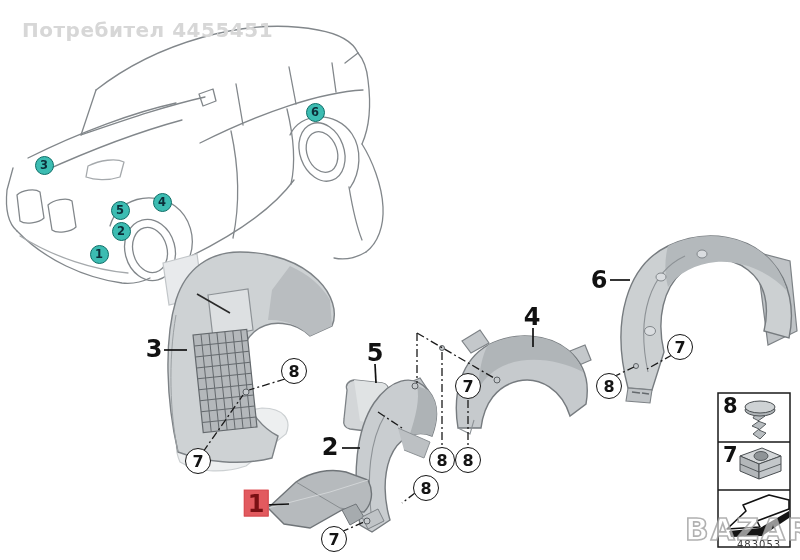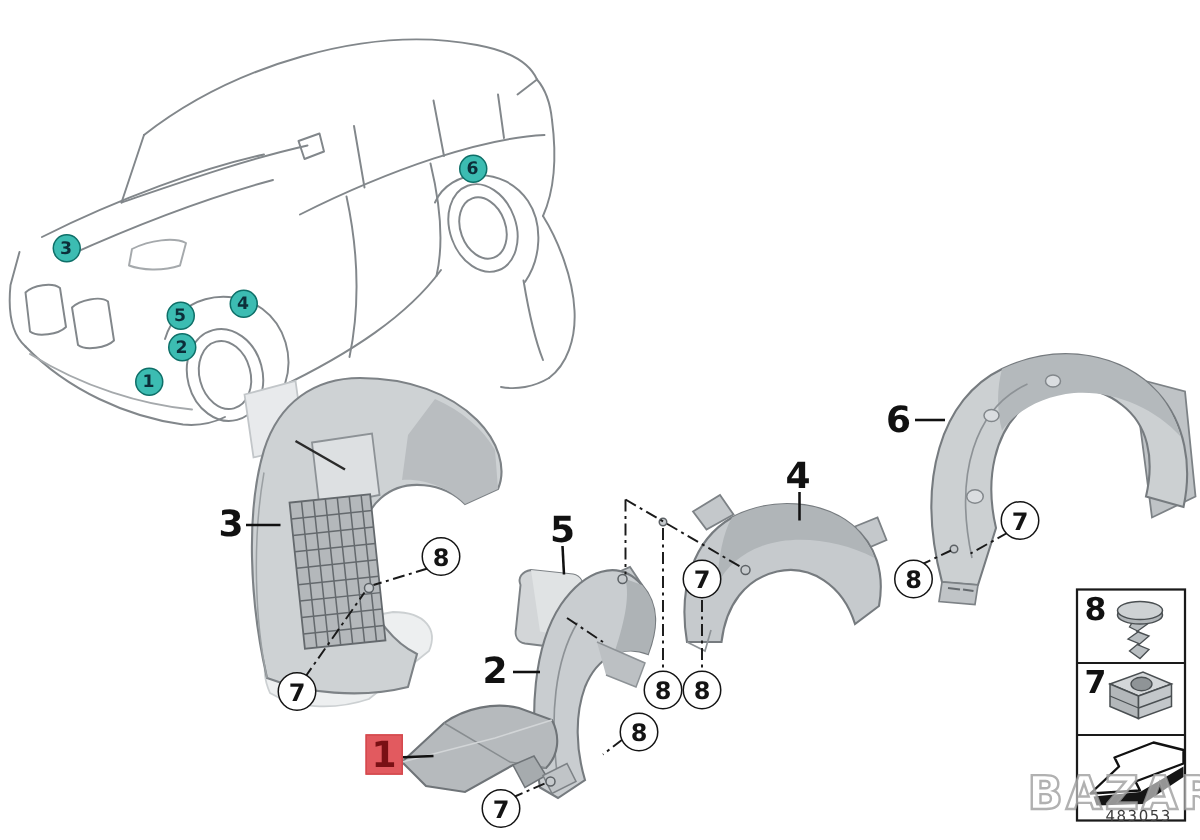--- a/index.html
+++ b/index.html
@@ -198,20 +198,21 @@
         <path d="M 759,464 L 781,456 L 781,471 L 759,479 Z" fill="#c3c7ca" stroke="#4a4f52" stroke-width="1"></path>
         <path d="M 740,464 L 759,472 M 759,472 L 781,464" stroke="#4a4f52" stroke-width="0.9" fill="none"></path>
       </g>
       <g>
         <path d="M 729,531 L 760,528 L 789,511 L 789,518 L 762,536 L 731,537 Z" fill="#151515" stroke="none"></path>
         <path d="M 727,529 L 746,511 L 743,505 L 769,495 L 789,500 L 789,509 L 757,521 L 760,527 Z" fill="#ffffff" stroke="#111" stroke-width="1.6" stroke-linejoin="round"></path>
       </g>
     </g>
   </svg>
 
+  <div class="wm-top">Потребител 4455451</div>
   <div class="wm-bottom">BAZAR</div>
   <div class="diagram-number">483053</div>
 
   <div class="car-callout" style="left:89.5px; top:244.5px;">1</div>
   <div class="car-callout" style="left:111.5px; top:221.5px;">2</div>
   <div class="car-callout" style="left:34.5px; top:155.5px;">3</div>
   <div class="car-callout" style="left:152.5px; top:192.5px;">4</div>
   <div class="car-callout" style="left:110.5px; top:200.5px;">5</div>
   <div class="car-callout" style="left:305.5px; top:102.5px;">6</div>
 

